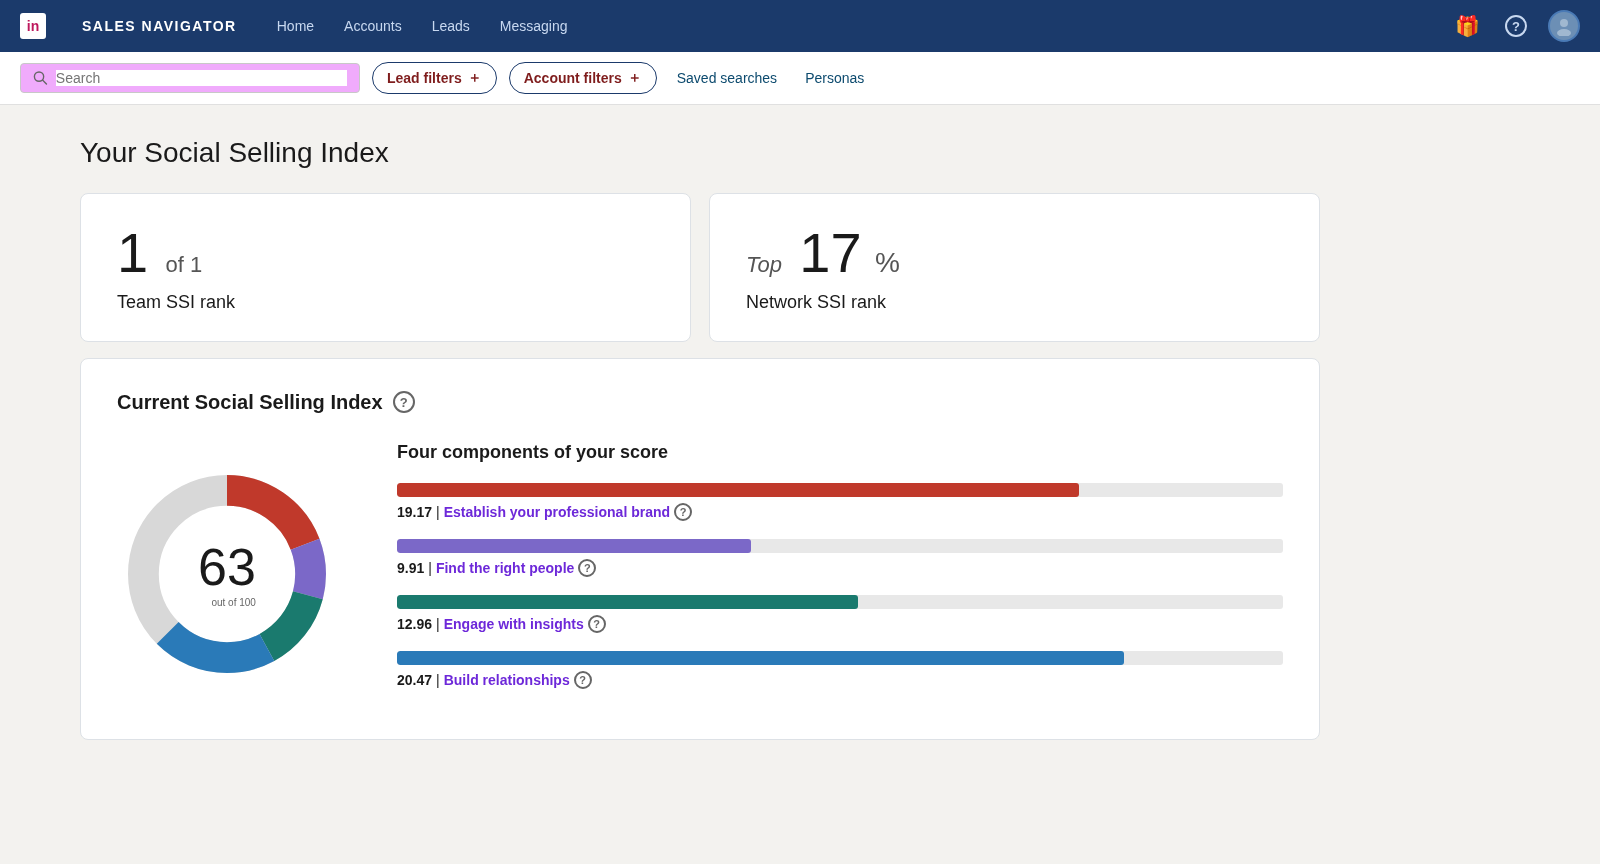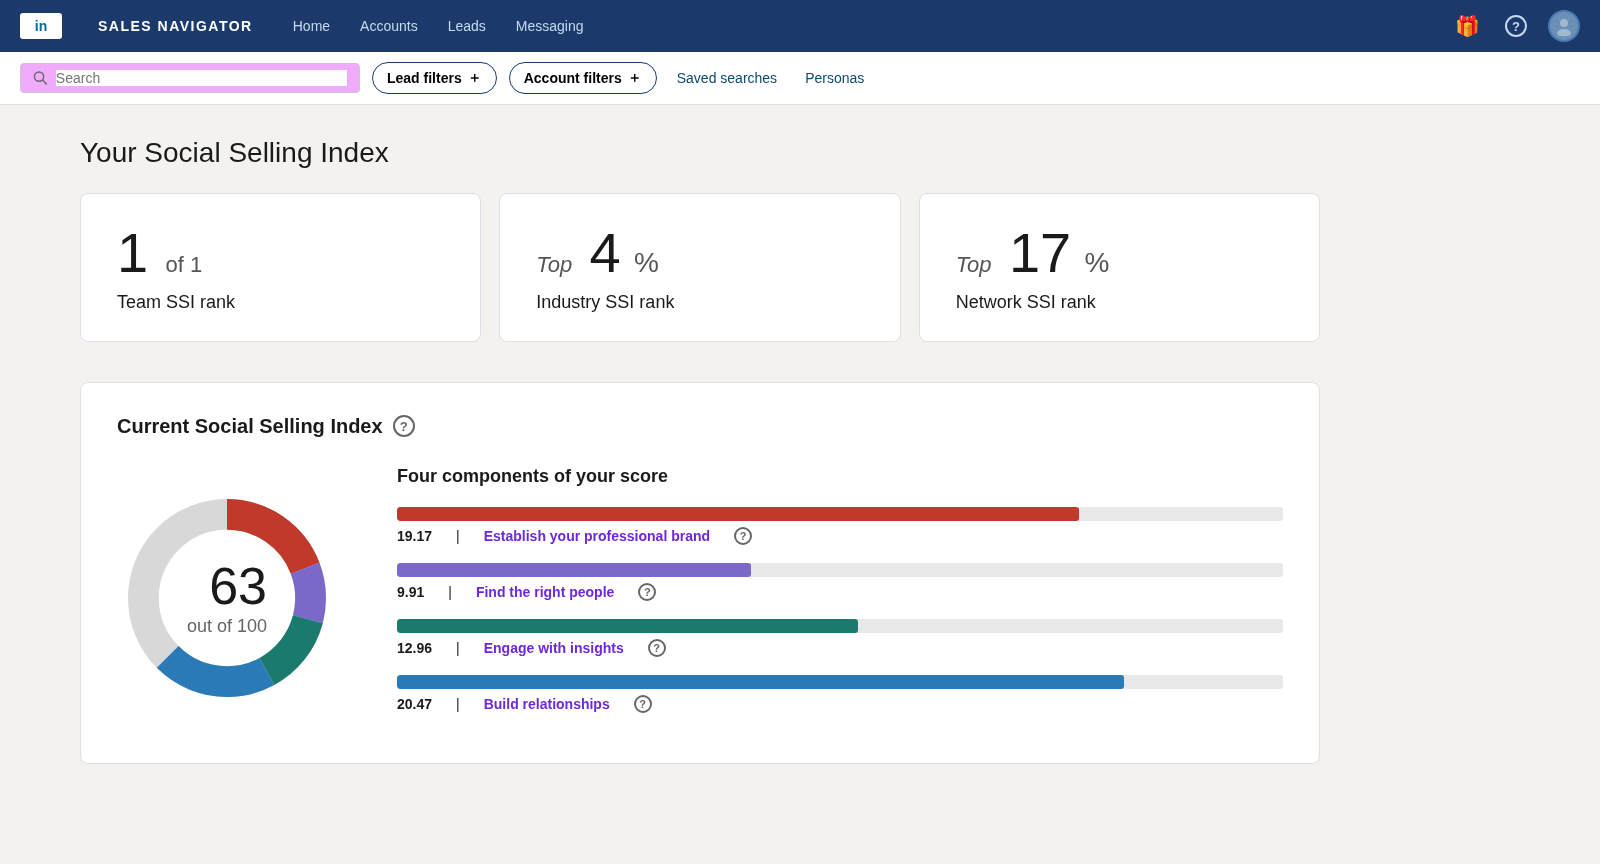--- a/index.html
+++ b/index.html
@@ -15,24 +15,24 @@
       gap: 0;
     }
     .nav-logo {
       display: flex;
       align-items: center;
       gap: 8px;
       margin-right: 28px;
     }
     .linkedin-icon {
       background: #fff;
-      color: #0369a1;
+      color: #be185d;
       font-weight: 900;
       font-size: 14px;
-      width: 42px;
+      width: 26px;
       height: 26px;
       display: flex;
       align-items: center;
       justify-content: center;
       border-radius: 3px;
     }
     .nav-brand {
       color: #fff;
       font-size: 14px;
       font-weight: 600;
@@ -113,21 +113,21 @@
       color: #666;
       width: 100%;
     }
     .search-icon-svg {
       color: #666;
       font-size: 15px;
     }
     .filter-btn {
       border: 1.5px solid #1b3a6b;
       background: #fff;
-      color: #000000;
+      color: #7f1d1d;
       border-radius: 20px;
       padding: 6px 14px;
       font-size: 14px;
       font-weight: 600;
       cursor: pointer;
       display: flex;
       align-items: center;
       gap: 6px;
     }
     .text-link {
@@ -148,21 +148,21 @@
       font-size: 28px;
       font-weight: 400;
       color: #1a1a1a;
       margin-bottom: 24px;
     }
 
     
     .rank-cards {
       display: flex;
       gap: 18px;
-      margin-bottom: 40px;
+      margin-bottom: 16px;
     }
     .rank-card {
       background: #fff;
       border: 1px solid #dde1e6;
       border-radius: 8px;
       padding: 28px 36px;
       flex: 1;
     }
     .rank-card-value {
       font-size: 48px;
@@ -234,21 +234,21 @@
       transform: translate(-50%, -50%);
       text-align: right;
     }
     .donut-score {
       font-size: 52px;
       font-weight: 300;
       color: #1a1a1a;
       line-height: 1;
     }
     .donut-out-of {
-      font-size: 18px;
+      font-size: 10px;
       color: #666;
       margin-top: 4px;
     }
 
     
     .components {
       flex: 1;
     }
     .components-title {
       font-size: 18px;
@@ -268,21 +268,21 @@
     }
     .component-bar {
       height: 100%;
       border-radius: 3px;
     }
     .component-label {
       font-size: 14px;
       color: #1a1a1a;
       display: flex;
       align-items: center;
-      gap: 24px;
+      gap: 4px;
     }
     .component-score {
       font-weight: 700;
     }
     .component-name {
       color: #6d28d9;
       font-weight: bold;
     }
   </style>
 </head>
@@ -342,28 +342,20 @@
   <div class="rank-cards">
 
     <div class="rank-card">
       <div class="rank-card-value">
         <span style="font-size:56px;font-weight:300;">1</span>
         <span style="font-size:22px;color:#555;margin-left:4px;">of 1</span>
       </div>
       <div class="rank-card-label">Team SSI rank</div>
     </div>
 
-    <div class="rank-card">
-      <div class="rank-card-value">
-        <span style="font-size:22px;font-style:italic;color:#555;">Top</span>
-        <span style="font-size:56px;font-weight:300;margin-left:4px;">4</span>
-        <span style="font-size:28px;color:#555;">%</span>
-      </div>
-      <div class="rank-card-label">Industry SSI rank</div>
-    </div>
 
     <div class="rank-card">
       <div class="rank-card-value">
         <span style="font-size:22px;font-style:italic;color:#555;">Top</span>
         <span style="font-size:56px;font-weight:300;margin-left:4px;">17</span>
         <span style="font-size:28px;color:#555;">%</span>
       </div>
       <div class="rank-card-label">Network SSI rank</div>
     </div>
   </div>

